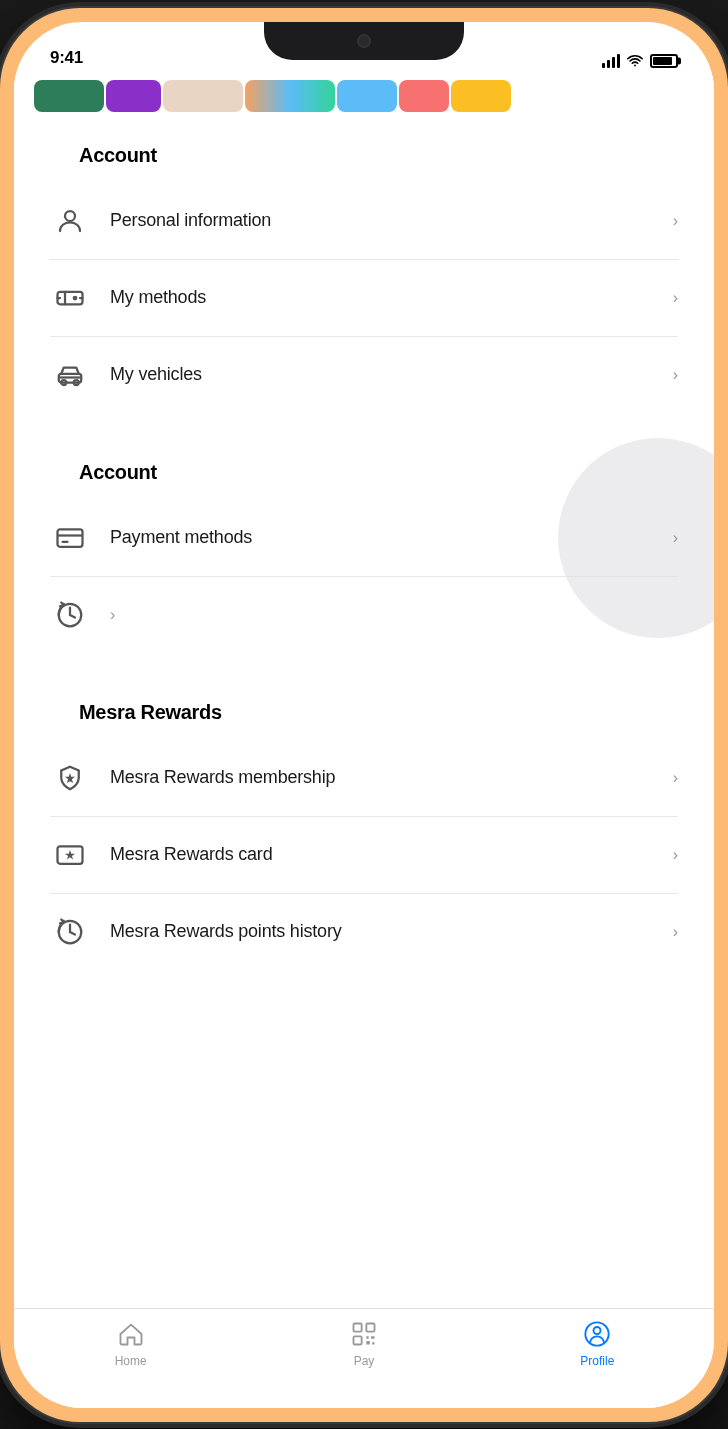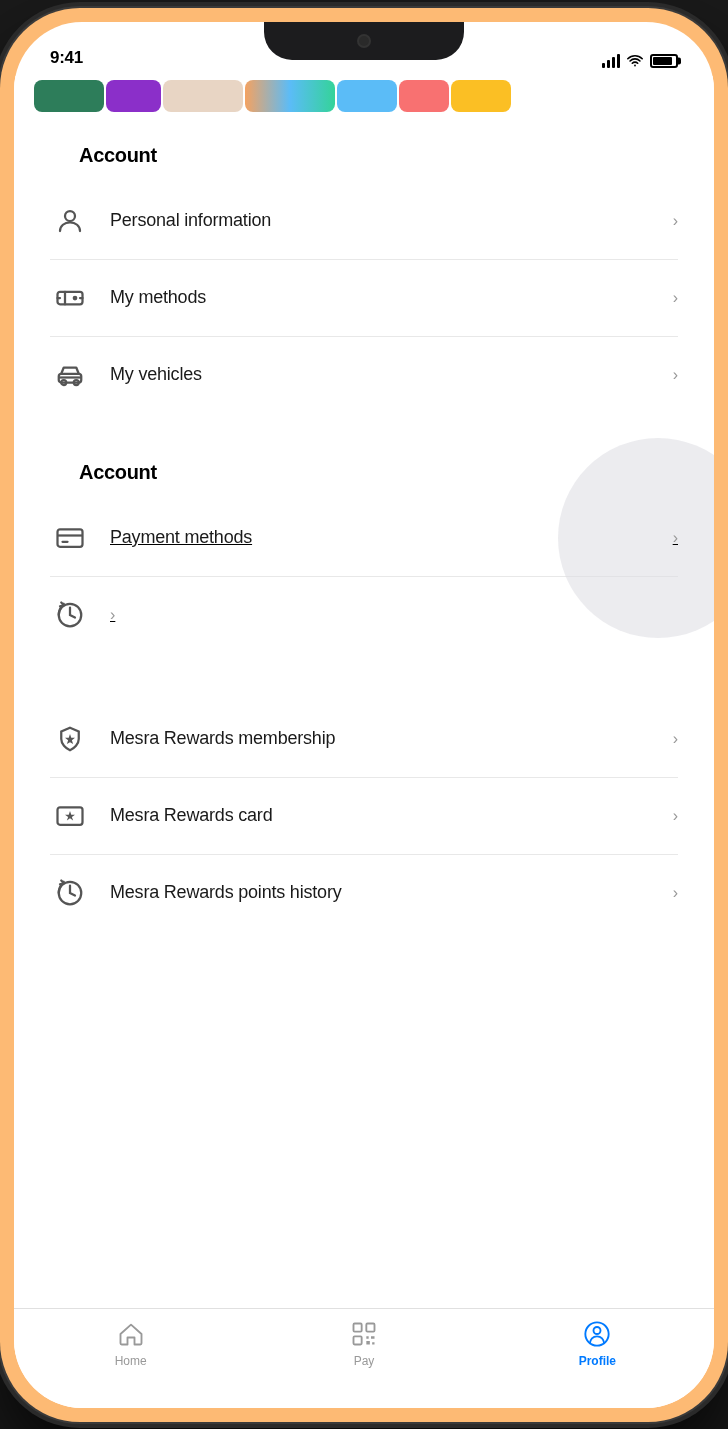--- a/index.html
+++ b/index.html
@@ -284,21 +284,21 @@
     }
 
     .tab-label {
       font-size: 12px;
       color: #999;
       font-weight: 400;
     }
 
     .tab-label.active {
       color: #007aff;
-      font-weight: 700;
+      font-weight: 400;
     }
 
     .home-indicator {
       position: absolute;
       bottom: 10px;
       left: 50%;
       transform: translateX(-50%);
       width: 130px;
       height: 5px;
       background: #000;
@@ -394,21 +394,21 @@
             <span class="menu-label">My vehicles</span>
             <span class="menu-chevron">›</span>
           </div>
         </div>
       </div>
 
       <div class="section-gap"></div>
 
       <div class="section">
         <div class="section-title">Account</div>
-        <div class="menu-list" style="position:relative;text-decoration:underline;">
+        <div class="menu-list" style="position:relative;">
 
           <div class="menu-item" style="position:relative; overflow:visible;">
             <div class="menu-icon">
               <svg viewBox="0 0 24 24">
                 <rect x="2" y="5" width="20" height="14" rx="2"></rect>
                 <line x1="2" y1="10" x2="22" y2="10"></line>
                 <line x1="6" y1="15" x2="10" y2="15" stroke-linecap="round"></line>
               </svg>
             </div>
             <span class="menu-label">Payment methods</span>
@@ -426,20 +426,21 @@
               </svg>
             </div>
             <span class="menu-chevron">›</span>
           </div>
         </div>
       </div>
 
       <div class="section-gap"></div>
 
       <div class="section">
+        <div class="section-title">Mesra Rewards</div>
         <div class="menu-list">
 
           <div class="menu-item">
             <div class="menu-icon">
               <svg viewBox="0 0 24 24">
                 <path d="M12 3 L19 6 L19 12 C19 16 15.5 19.5 12 21 C8.5 19.5 5 16 5 12 L5 6 Z"></path>
                 <path d="M12 8 L13 11 L16 11 L13.5 13 L14.5 16 L12 14.5 L9.5 16 L10.5 13 L8 11 L11 11 Z" fill="#555" stroke="none"></path>
               </svg>
             </div>
             <span class="menu-label">Mesra Rewards membership</span>

